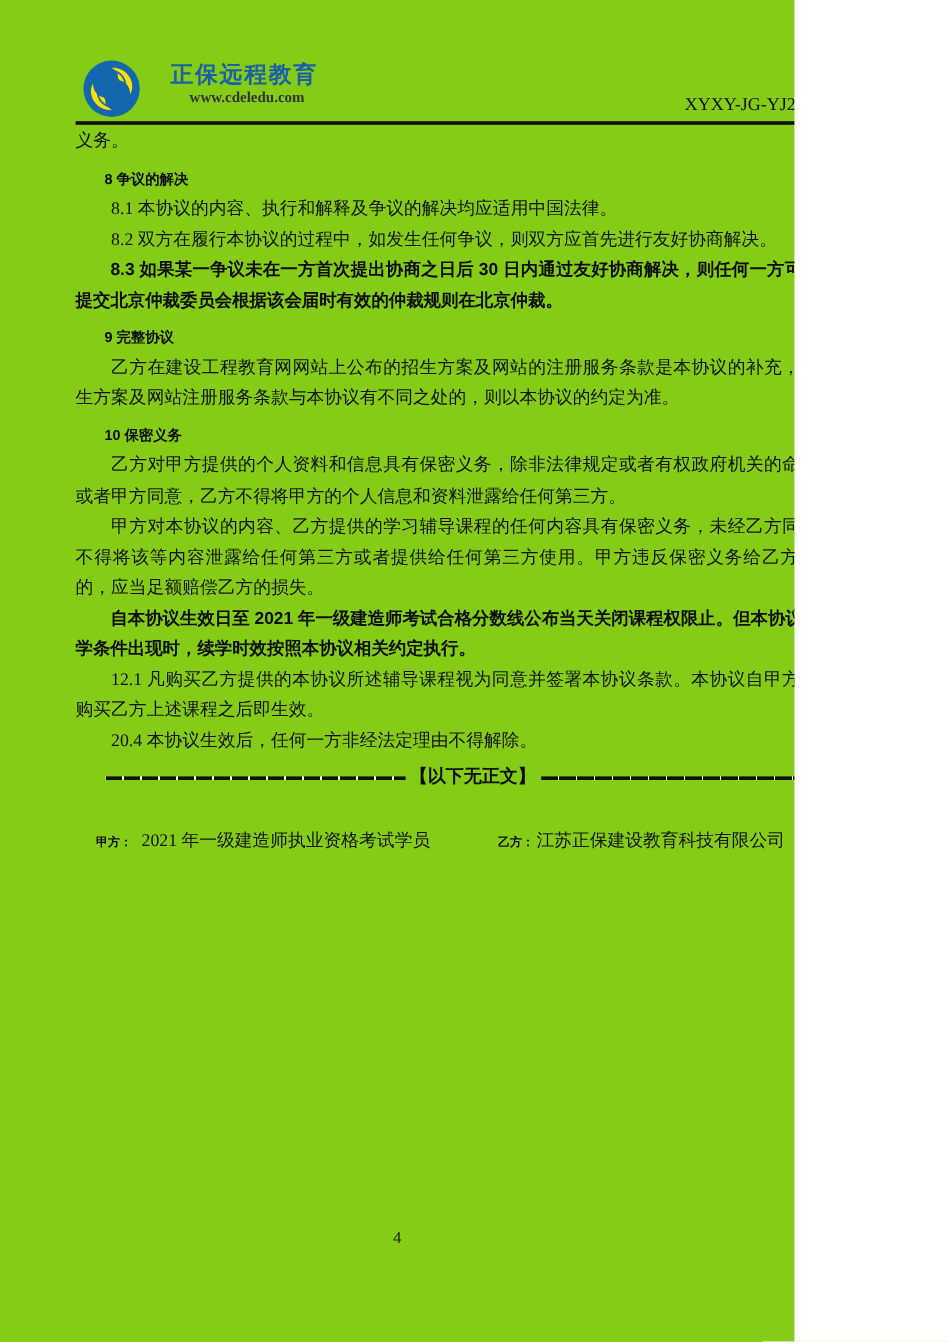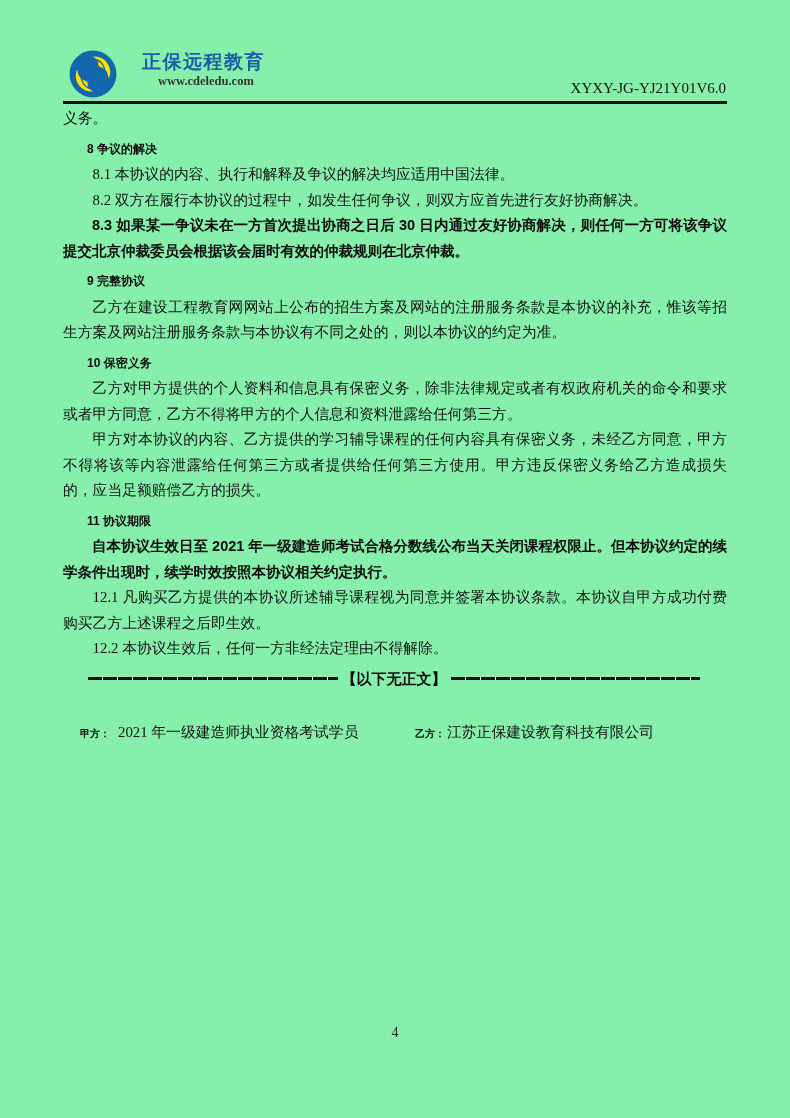--- a/index.html
+++ b/index.html
@@ -1,16 +1,16 @@
 <!DOCTYPE html>
 <html><head>
 <meta charset="utf-8">
 <style>
   html,body{margin:0;padding:0;background:#fff;}
-  .page{position:relative;width:790px;height:1118px;background:#86efac;overflow:hidden;
+  .page{position:relative;width:662px;height:1118px;background:#84cc16;overflow:hidden;
         font-family:"Liberation Serif","DejaVu Serif",serif;color:#111;}
 
   
   .header{position:absolute;left:63px;top:0;width:664px;height:101px;border-bottom:3px solid #101010;}
   .logo-mark{position:absolute;left:6px;top:50px;width:48px;height:48px;}
   .brand-name{position:absolute;left:79px;top:49px;
               font-family:"Liberation Sans","DejaVu Sans",sans-serif;
               font-weight:bold;font-size:19px;letter-spacing:1.5px;color:#1b5fa8;white-space:nowrap;}
   .brand-url{position:absolute;left:79px;top:74px;
              font-family:Liberation Serif, serif;
@@ -81,25 +81,24 @@
     <p class="para">8.2 双方在履行本协议的过程中，如发生任何争议，则双方应首先进行友好协商解决。</p>
     <p class="bold-para">8.3 如果某一争议未在一方首次提出协商之日后 30 日内通过友好协商解决，则任何一方可将该争议提交北京仲裁委员会根据该会届时有效的仲裁规则在北京仲裁。</p>
 
     <h2 class="sec">9 完整协议</h2>
     <p class="para">乙方在建设工程教育网网站上公布的招生方案及网站的注册服务条款是本协议的补充，惟该等招生方案及网站注册服务条款与本协议有不同之处的，则以本协议的约定为准。</p>
 
     <h2 class="sec">10 保密义务</h2>
     <p class="para">乙方对甲方提供的个人资料和信息具有保密义务，除非法律规定或者有权政府机关的命令和要求或者甲方同意，乙方不得将甲方的个人信息和资料泄露给任何第三方。</p>
     <p class="para">甲方对本协议的内容、乙方提供的学习辅导课程的任何内容具有保密义务，未经乙方同意，甲方不得将该等内容泄露给任何第三方或者提供给任何第三方使用。甲方违反保密义务给乙方造成损失的，应当足额赔偿乙方的损失。</p>
 
-    <h2 class="sec">11 协议期限</h2>
     <p class="bold-para">自本协议生效日至 2021 年一级建造师考试合格分数线公布当天关闭课程权限止。但本协议约定的续学条件出现时，续学时效按照本协议相关约定执行。</p>
 
     <p class="para">12.1 凡购买乙方提供的本协议所述辅导课程视为同意并签署本协议条款。本协议自甲方成功付费购买乙方上述课程之后即生效。</p>
-    <p class="para">12.2 本协议生效后，任何一方非经法定理由不得解除。</p>
+    <p class="para">20.4 本协议生效后，任何一方非经法定理由不得解除。</p>
 
     <div class="end-marker">
       <div class="dash-line"></div>
       <div class="end-label">【以下无正文】</div>
       <div class="dash-line"></div>
     </div>
 
     <div class="parties">
       <div class="party party-a">
         <span class="party-label">甲方：</span>

